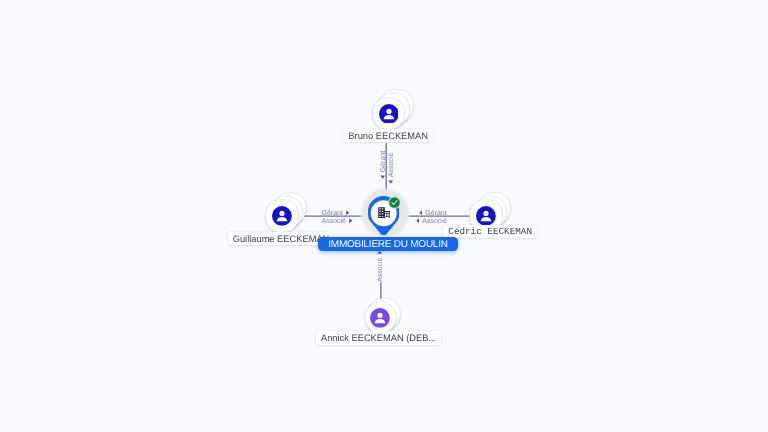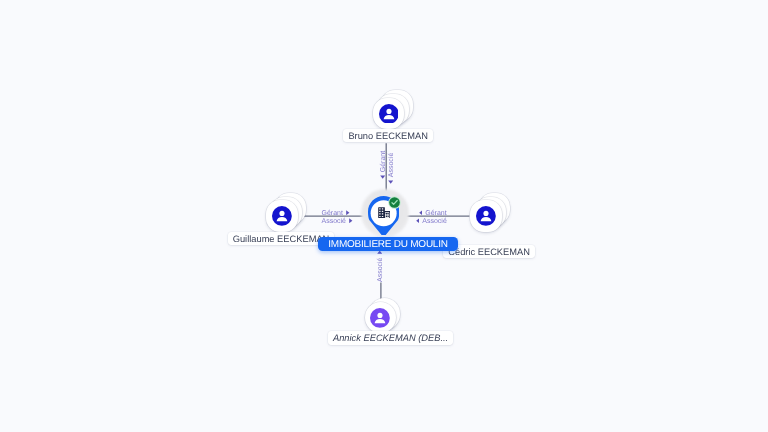--- a/index.html
+++ b/index.html
@@ -78,32 +78,32 @@
   <div class="stack" style="left:470.3px;top:200.3px;">
     <div class="card" style="left:8.6px;top:-7.6px;"></div>
     <div class="card" style="left:4.3px;top:-3.8px;"></div>
     <div class="card" style="left:0;top:0;"></div>
     <svg class="avatar" viewBox="0 0 24 24">
       <circle cx="12" cy="12" r="12" fill="#1414ce"></circle>
       <circle cx="12.1" cy="9" r="3.1" fill="#fff"></circle>
       <path d="M5.6 18.4c.4-3.1 3.1-5 6.5-5s6.1 1.9 6.5 5z" fill="#fff"></path>
     </svg>
   </div>
-  <div class="lbl" style="left:443.3px;top:245px;">Cédric EECKEMAN</div>
+  <div class="lbl" style="left:443.3px;top:225px;font-family:Liberation Mono, monospace;">Cédric EECKEMAN</div>
 
   <div class="stack" style="left:364.6px;top:301.9px;">
     <div class="card" style="left:4.3px;top:-3.8px;border-radius:15.5px;"></div>
     <div class="card" style="border-radius:15.5px;"></div>
     <svg class="avatar" viewBox="0 0 24 24">
       <circle cx="12" cy="12" r="12" fill="#7749f2"></circle>
       <circle cx="12.1" cy="9" r="3.1" fill="#fff"></circle>
       <path d="M5.6 18.4c.4-3.1 3.1-5 6.5-5s6.1 1.9 6.5 5z" fill="#fff"></path>
     </svg>
   </div>
-  <div class="lbl" style="left:328px;top:331.4px;font-style:italic;">Annick EECKEMAN (DEB...</div>
+  <div class="lbl" style="left:316px;top:331.4px;">Annick EECKEMAN (DEB...</div>
 
   <svg class="pin" style="left:368px;top:195.6px;width:31.3px;height:39.3px;" viewBox="0 0 313 393">
     <path d="M156.5 0C70 0 0 70 0 156.5c0 32 3 60 13 84l121 148a29 29 0 0 0 45 0l121-148c10-24 13-52 13-84C313 70 243 0 156.5 0z" fill="#1667f0"></path>
     <circle cx="156.5" cy="173" r="130" fill="#fff"></circle>
   </svg>
   <svg style="position:absolute;left:377.9px;top:206.7px;width:12.5px;height:11.5px;" viewBox="0 0 124 114">
     <path d="M2 114V8a5 5 0 0 1 5-5h56a5 5 0 0 1 5 5v106z" fill="#1e2744"></path>
     <path d="M60 114V39h57a5 5 0 0 1 5 5v70z" fill="#1e2744"></path>
     <g fill="#fff">
       <rect x="12" y="13" width="14" height="11" rx="2"></rect>

